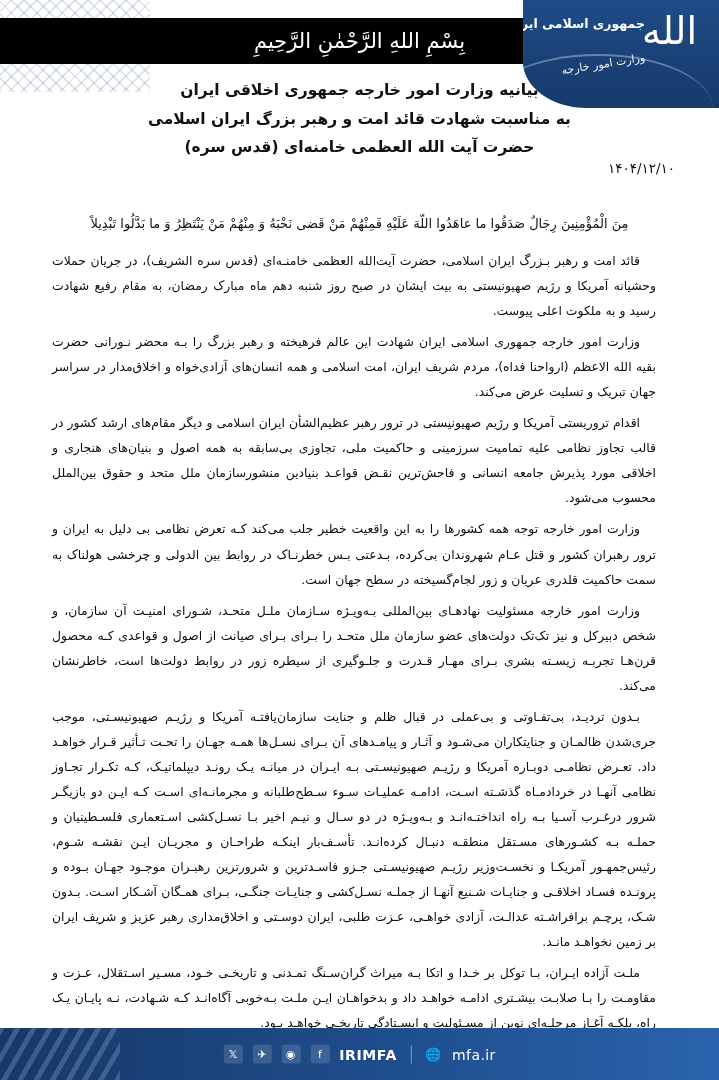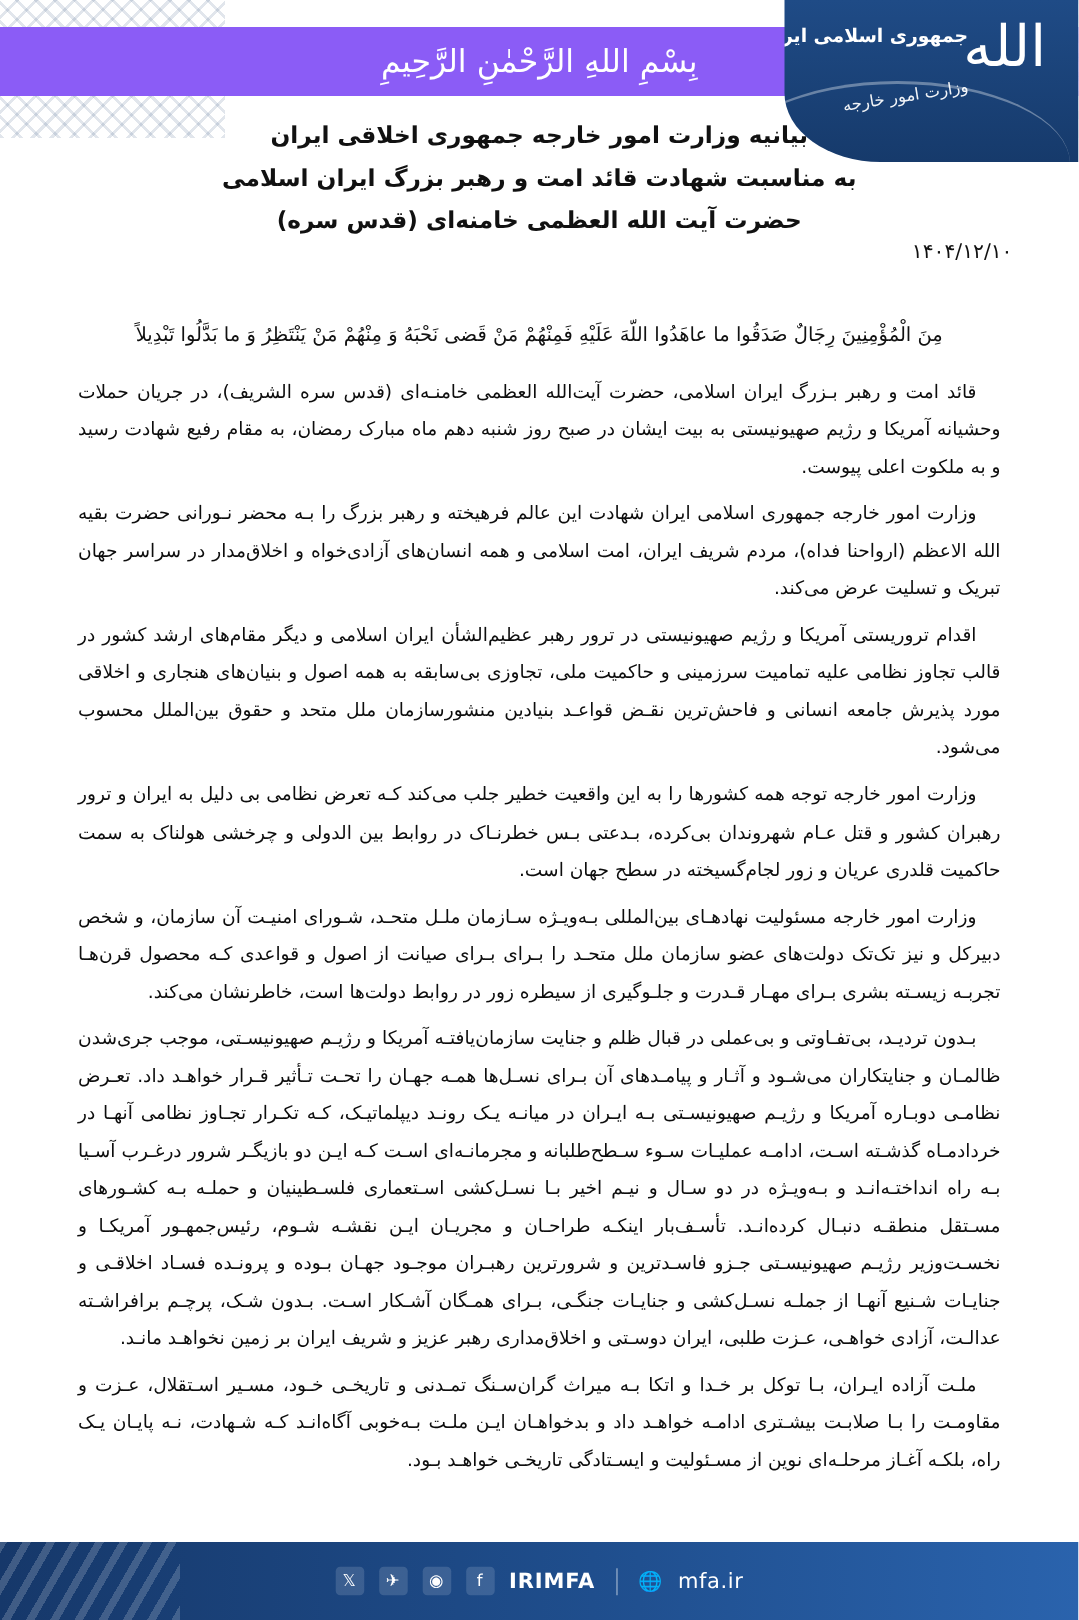--- a/index.html
+++ b/index.html
@@ -25,21 +25,21 @@
     pointer-events: none;
   }
   .ornament.tl { top: 0; left: 0; }
   .ornament.tr { top: 0; right: 0; }
 
   
   .top-band {
     position: absolute;
     top: 18px; left: 0; right: 0;
     height: 46px;
-    background: #8b5cf6;
+    background: #000000;
   }
   .top-band .basmala {
     position: absolute;
     top: 50%; left: 50%;
     transform: translate(-50%, -50%);
     color: #ffffff;
     font-size: 21px;
     letter-spacing: 1px;
     white-space: nowrap;
     font-family: "DejaVu Sans", "Liberation Sans", sans-serif;
@@ -135,21 +135,21 @@
     right: 52px;
     left: 52px;
     direction: rtl;
     text-align: justify;
     text-align-last: right;
     font-size: 12.4px;
     line-height: 2.02;
     color: #0d0d0d;
   }
   .body-text p {
-    margin: 0 0 6px 0;
+    margin: 0 11px 6px 0;
     text-indent: 16px;
   }
 
   
   .footer {
     position: absolute;
     left: 0; right: 0; bottom: 0;
     height: 52px;
     background: linear-gradient(90deg, #16386a 0%, #1f4e8d 55%, #2a63ad 100%);
     overflow: hidden;

